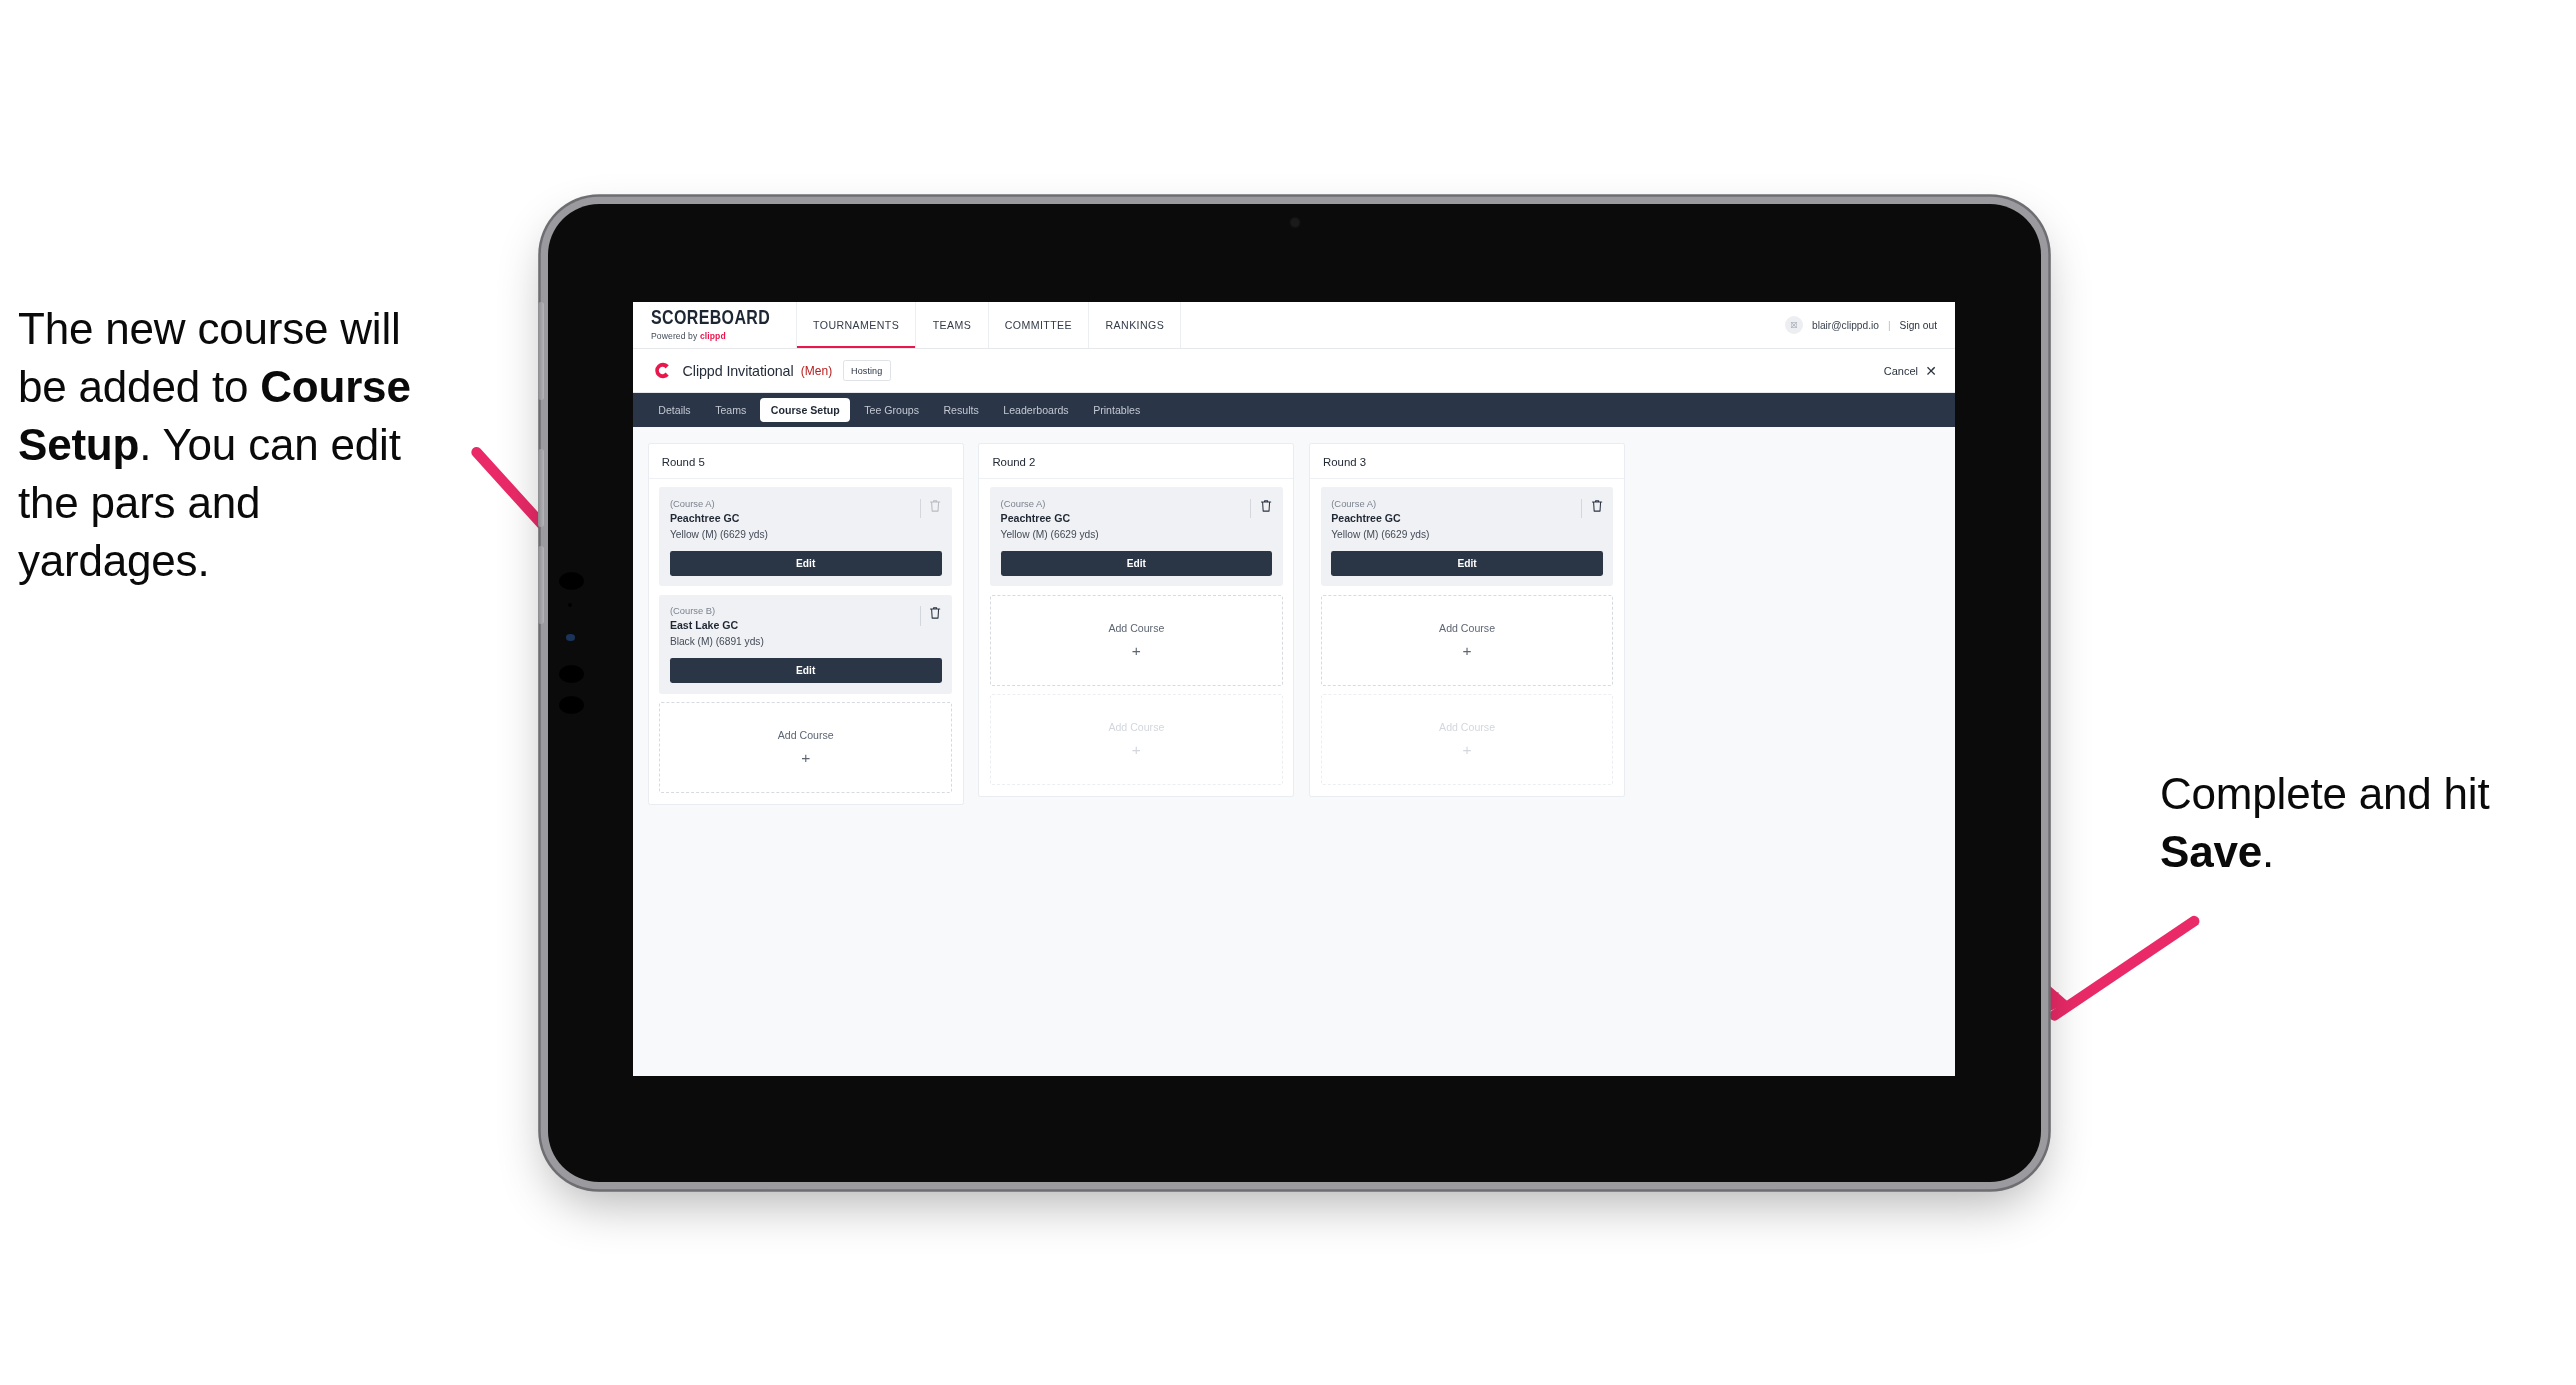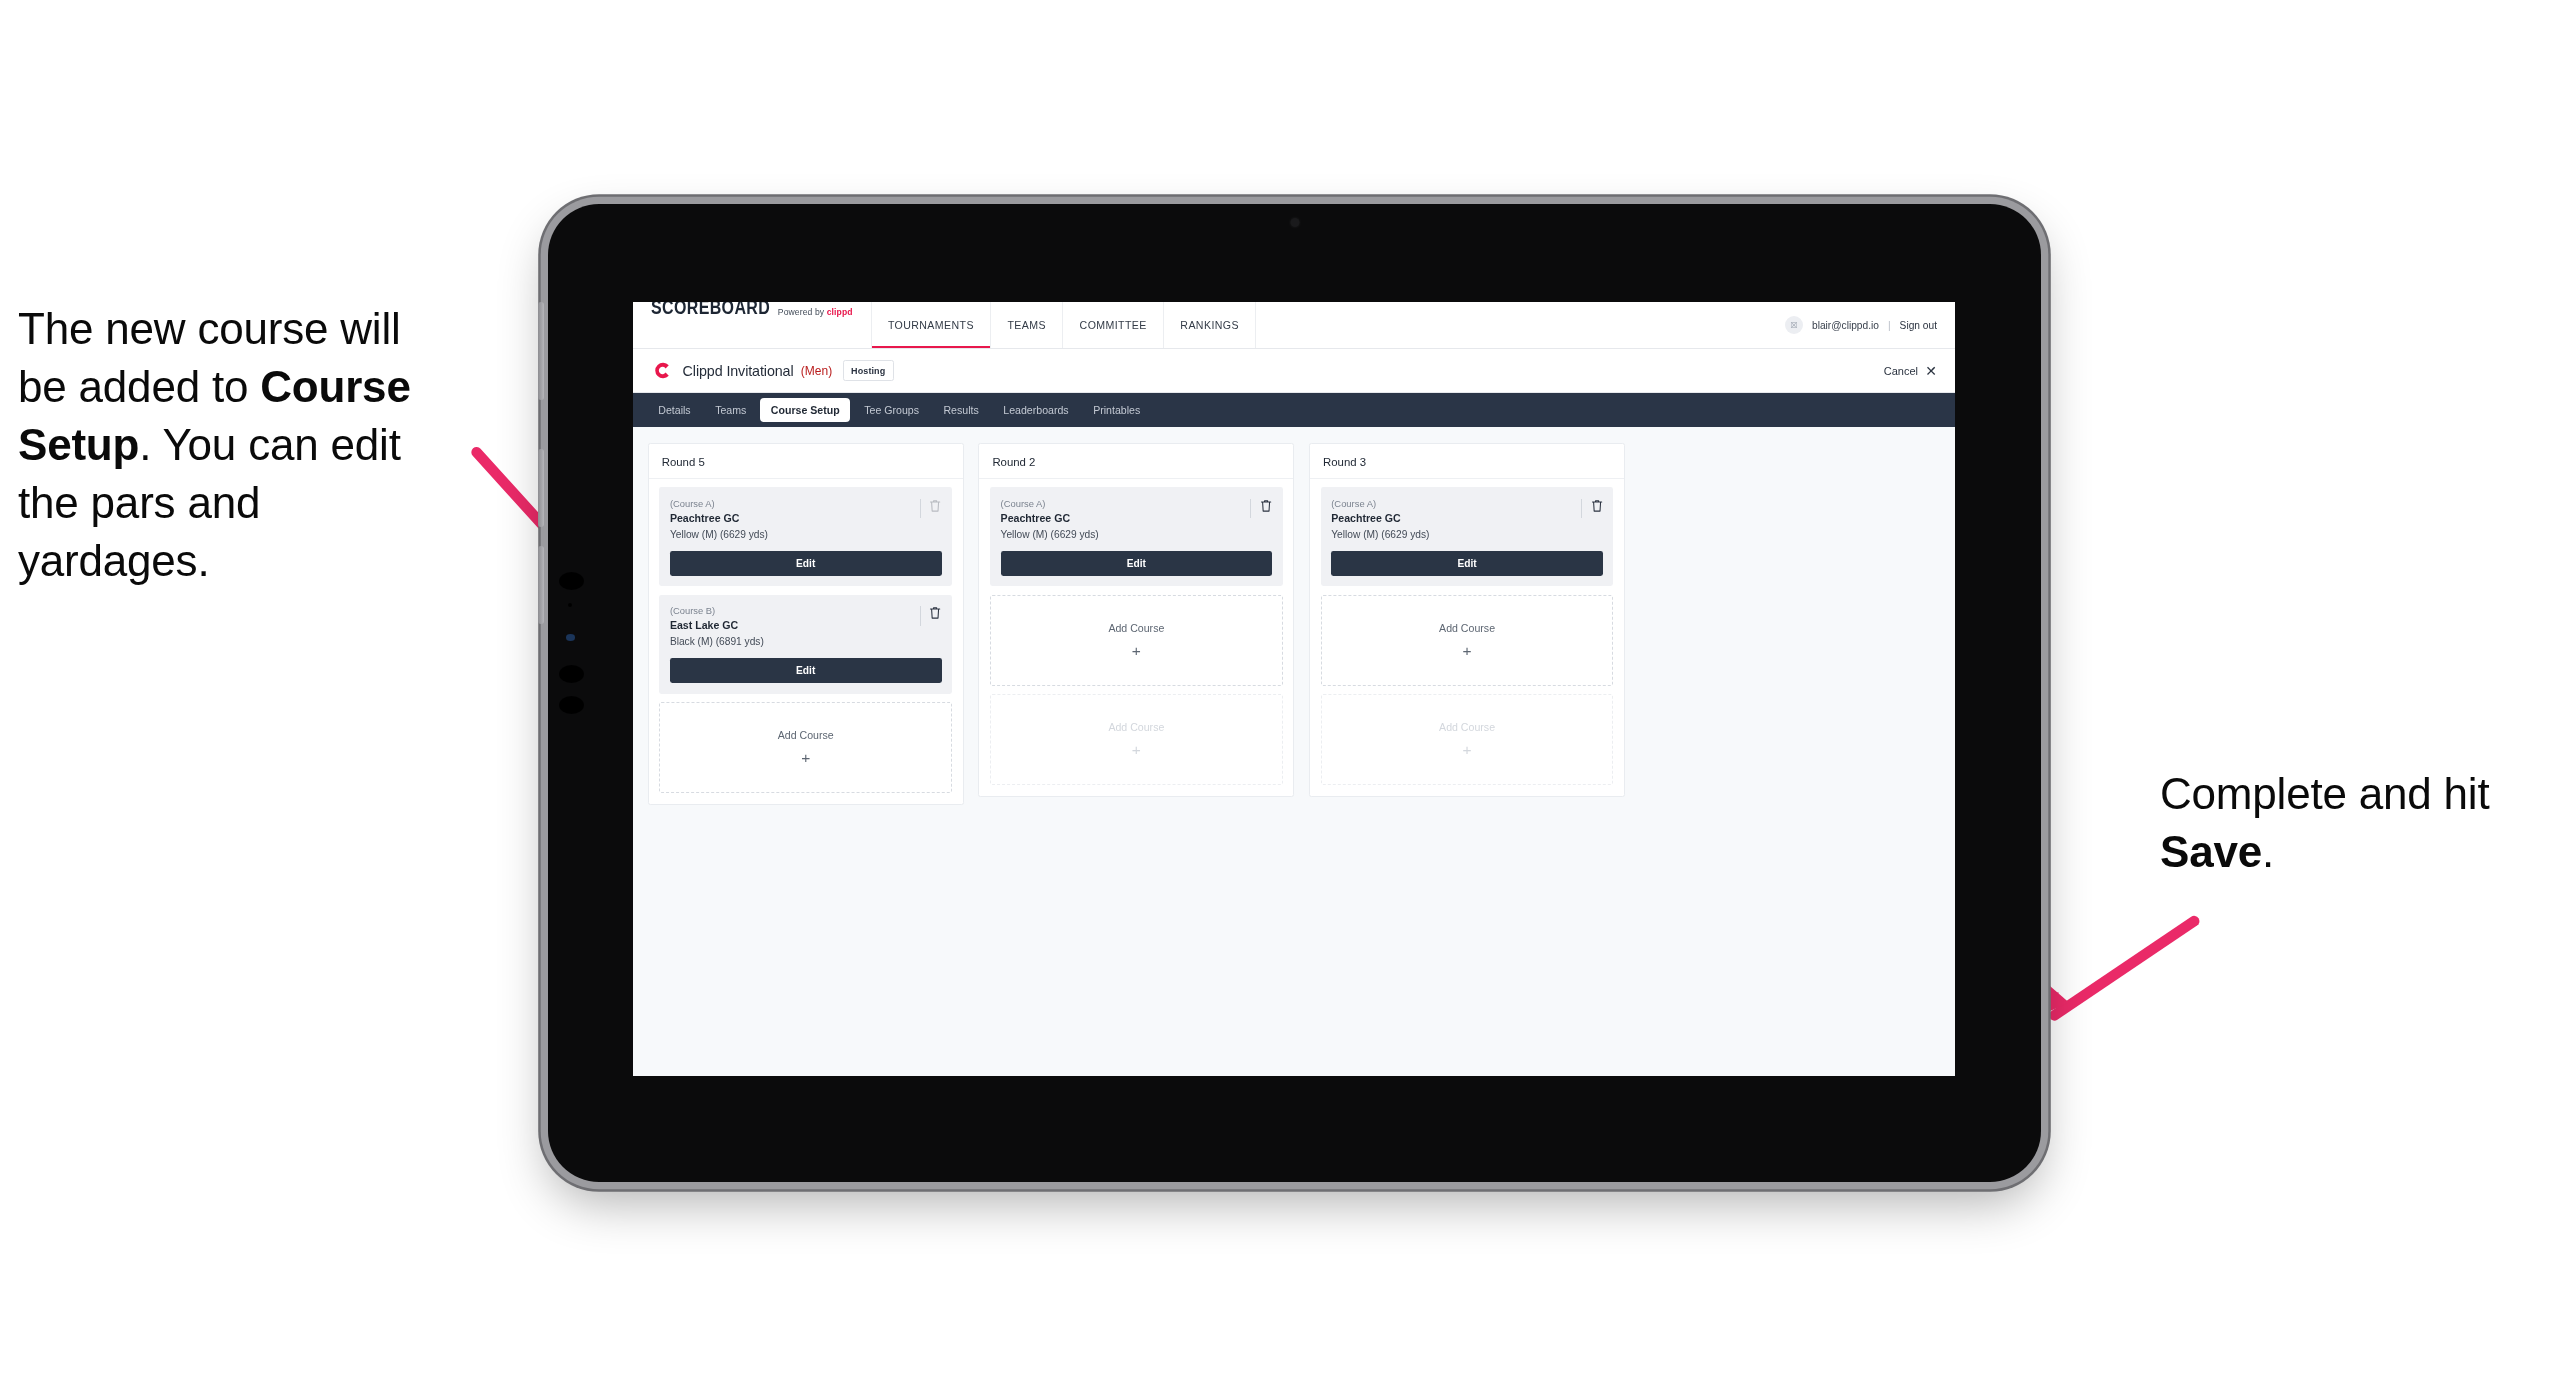--- a/index.html
+++ b/index.html
@@ -61,21 +61,21 @@
     height: 774px;
     background: #f7f9fb;
     overflow: hidden;
   }
 
   
   #topbar {
     height: 47px; background:#ffffff; display:flex; align-items:stretch;
     border-bottom: 0.8px solid #e6e8ec; position: relative;
   }
-  .brand { display:flex; flex-direction:row; justify-content:center; padding: 0 18px 0 18px; }
+  .brand { display:flex; flex-direction:column; justify-content:center; padding: 0 18px 0 18px; }
   .brand-word {
     font-family: "Liberation Sans", sans-serif;
     font-weight: 700; font-size: 17px; letter-spacing: 0.4px; color:#1d2633;
     transform: scaleY(1.18) scaleX(.94); transform-origin: left center; line-height:1;
   }
   .brand-sub { font-size: 8.6px; color:#434c59; margin-top:4.9px; letter-spacing:0.1px; white-space:nowrap; }
   .brand-sub em { font-style: normal; color:#e8174c; font-weight:700;margin-top:12px; }
 
   .topnav { display:flex; align-items:stretch; }
   .topnav-item {
@@ -106,21 +106,21 @@
     display:flex; align-items:center; padding: 0 18px; gap: 10.6px; position:relative;
   }
   .c-logo {
     width: 21px; height:21px; position:relative; flex:none;
   }
   .c-logo svg { display:block; }
   .t-name { font-size: 14.3px; color:#252d3a; font-weight:400; letter-spacing:-0.1px; }
   .t-gender { font-size: 12px; color:#b91c1c; margin-left:-3.3px; }
   .badge-hosting {
     border:0.8px solid #dfe2e7; border-radius:2.4px; padding: 4.1px 7.3px;
-    font-size: 9px; color:#2a3240; font-weight:700; letter-spacing:0.1px; background:#fff;
+    font-size: 9px; color:#2a3240; font-weight:400; letter-spacing:0.1px; background:#fff;
   }
   .cancel-wrap {
     margin-left:auto; display:flex; align-items:center; gap:7.3px;
     font-size:11px; color:#2b3340;
   }
   .x-glyph { font-size: 14px; line-height:1; color:#2b3340; }
 
   
   #tabbar {
     height: 34px; background:#2a3547; display:flex; align-items:center;

